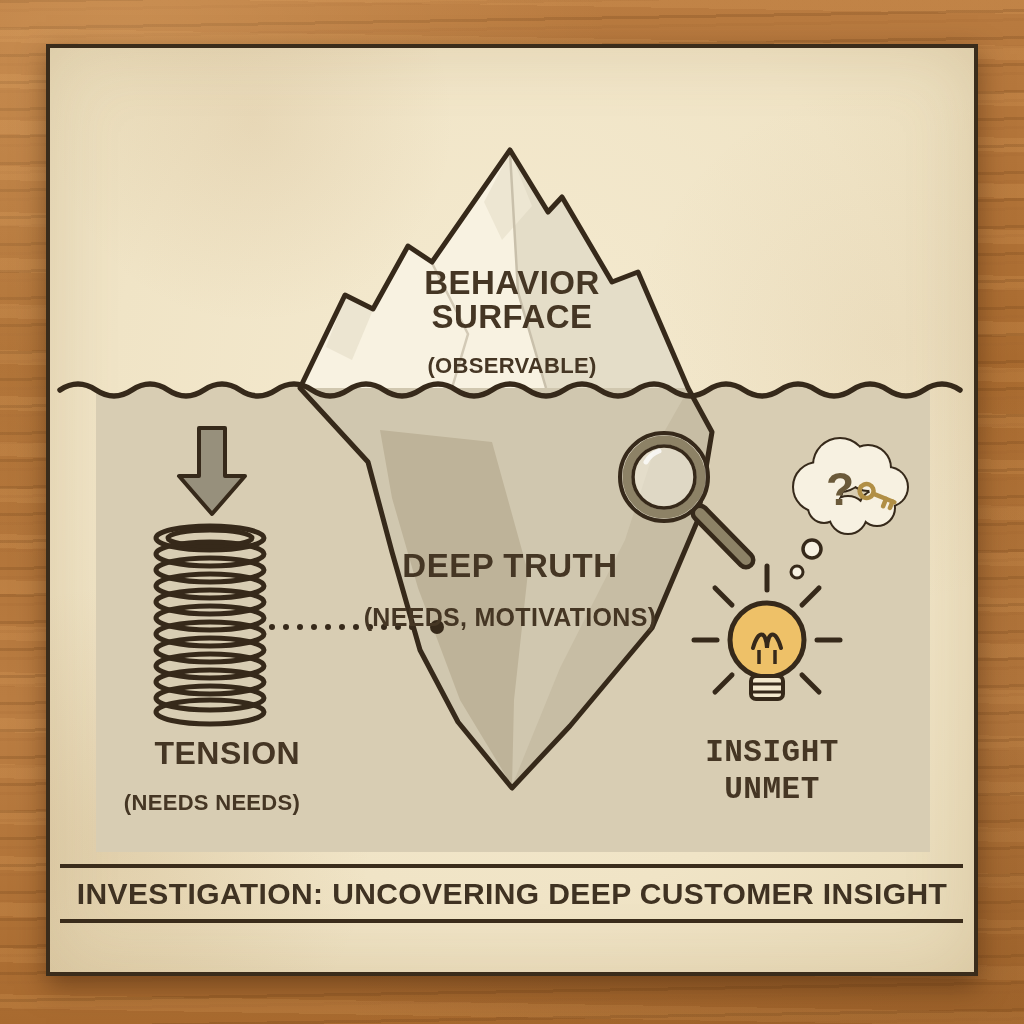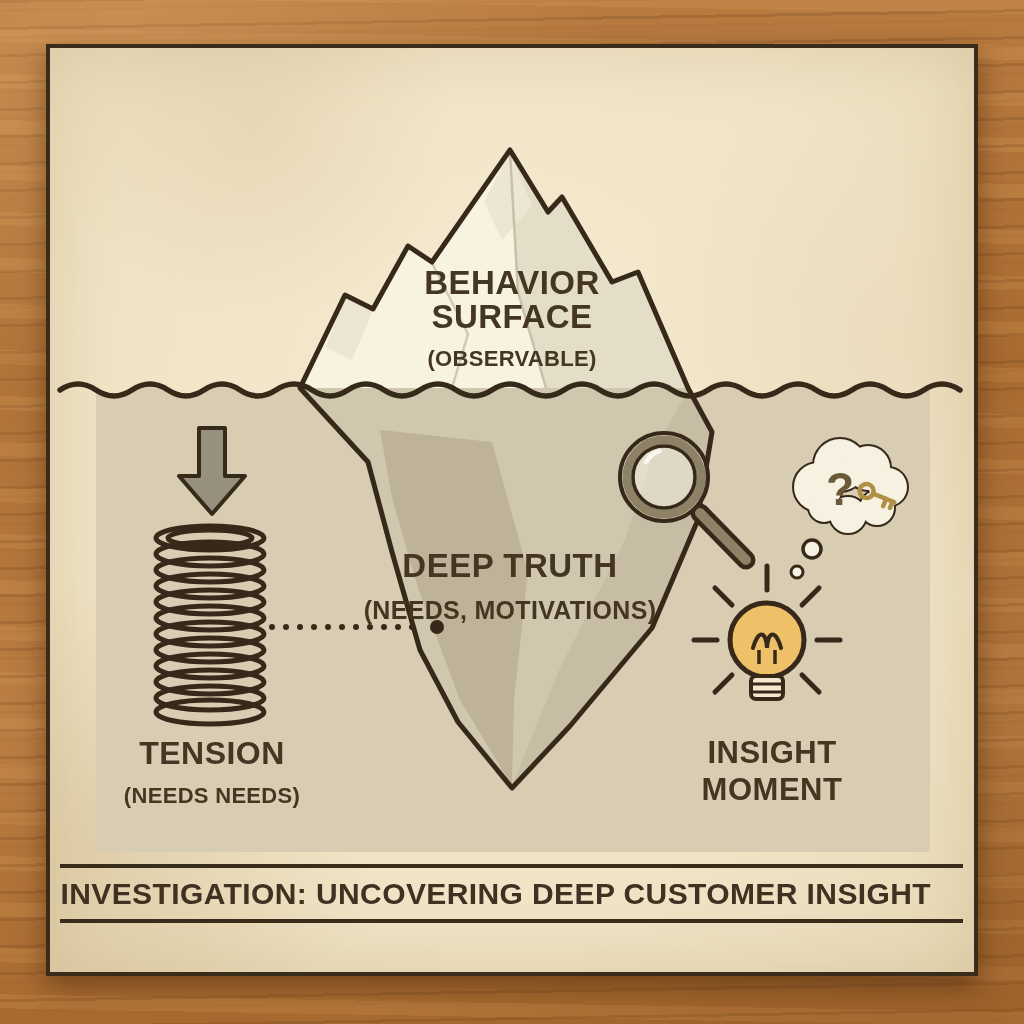--- a/index.html
+++ b/index.html
@@ -23,31 +23,31 @@
     background:
       radial-gradient(circle at 22% 8%, rgba(168,125,70,0.13), transparent 18%),
       radial-gradient(circle at 7% 86%, rgba(168,125,70,0.15), transparent 22%),
       radial-gradient(circle at 91% 32%, rgba(168,125,70,0.08), transparent 25%),
       radial-gradient(ellipse at 50% 42%, #f5ebd1, #f0e4c6 62%, #e7d9b6 100%);
     box-shadow:0 10px 26px rgba(60,30,8,0.5), inset 0 0 70px rgba(150,110,60,0.18);
   }
   svg.art{position:absolute;left:0;top:0;}
   .lbl{position:absolute;text-align:center;color:#453624;font-weight:700;transform:translateX(-50%);}
   .lbl .big{font-size:33px;line-height:1.02;letter-spacing:0.5px;}
-  .lbl .sub{font-size:22px;line-height:1.25;letter-spacing:0.3px;margin-top:12px;}
+  .lbl .sub{font-size:22px;line-height:1.25;letter-spacing:0.3px;margin-top:19px;}
   .lbl-surface{left:512px;top:266px;}
   .lbl-deep{left:510px;top:549px;}
   .lbl-deep .sub{font-size:25px;}
-  .lbl-tension{left:212px;top:737px;}
+  .lbl-tension{left:212px;top:737px;text-align:right;}
   .lbl-tension .big{font-size:32px;}
   .lbl-insight{left:772px;top:735px;}
-  .lbl-insight .big{font-size:31px;line-height:1.18;}
+  .lbl-insight .big{font-size:31px;line-height:1.18;font-family:Liberation Mono, monospace;}
   .footer-title{
     position:absolute;left:512px;top:872px;transform:translateX(-50%);
-    width:903px;text-align:left;color:#3f3222;font-weight:700;
+    width:903px;text-align:center;color:#3f3222;font-weight:700;
     font-size:30px;line-height:44px;letter-spacing:0.4px;white-space:nowrap;
   }
 </style>
 </head>
 <body>
 
 <div class="stage">
   <div class="poster"></div>
 
   <svg class="art" width="1024" height="1024" viewBox="0 0 1024 1024">
@@ -169,17 +169,17 @@
     <div class="sub">(NEEDS, MOTIVATIONS)</div>
   </div>
 
   <div class="lbl lbl-tension">
     <div class="big">TENSION</div>
     <div class="sub">(NEEDS NEEDS)</div>
   </div>
 
   <div class="lbl lbl-insight">
     <div class="big">INSIGHT</div>
-    <div class="big">MOMENT</div>
+    <div class="big">UNMET</div>
   </div>
 
   <div class="footer-title">INVESTIGATION: UNCOVERING DEEP CUSTOMER INSIGHT</div>
 </div>
 
 </body></html>

